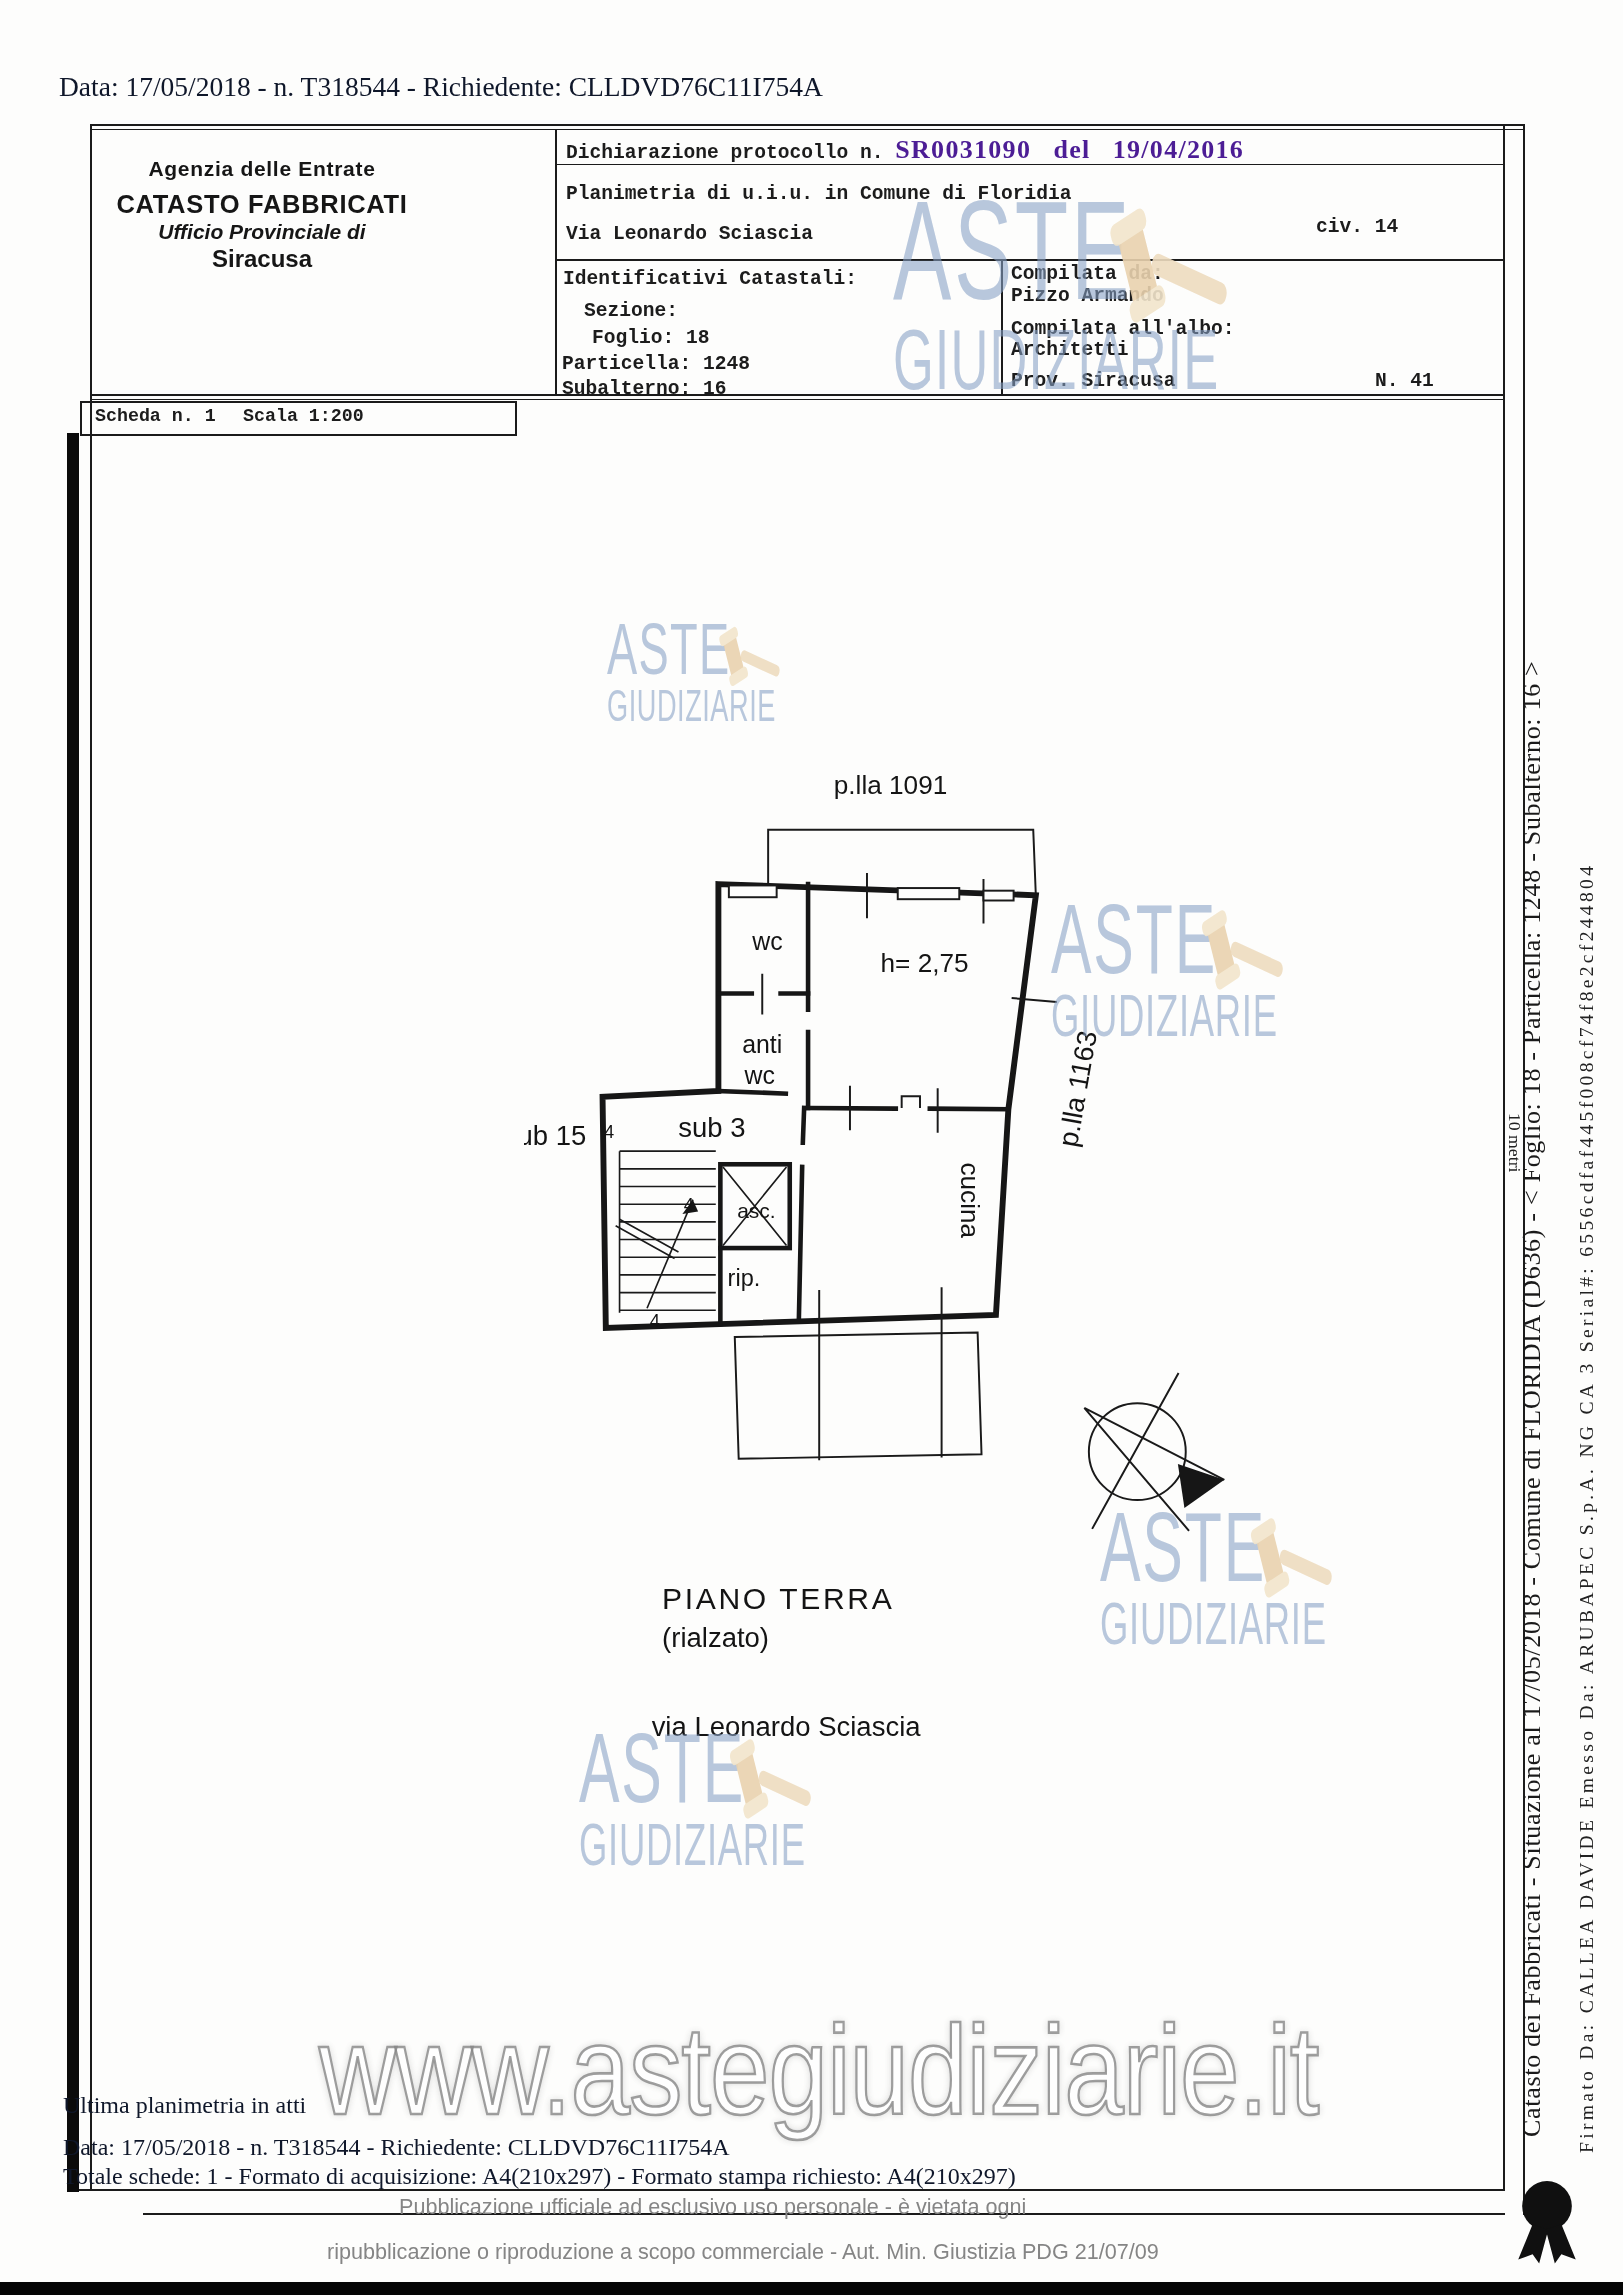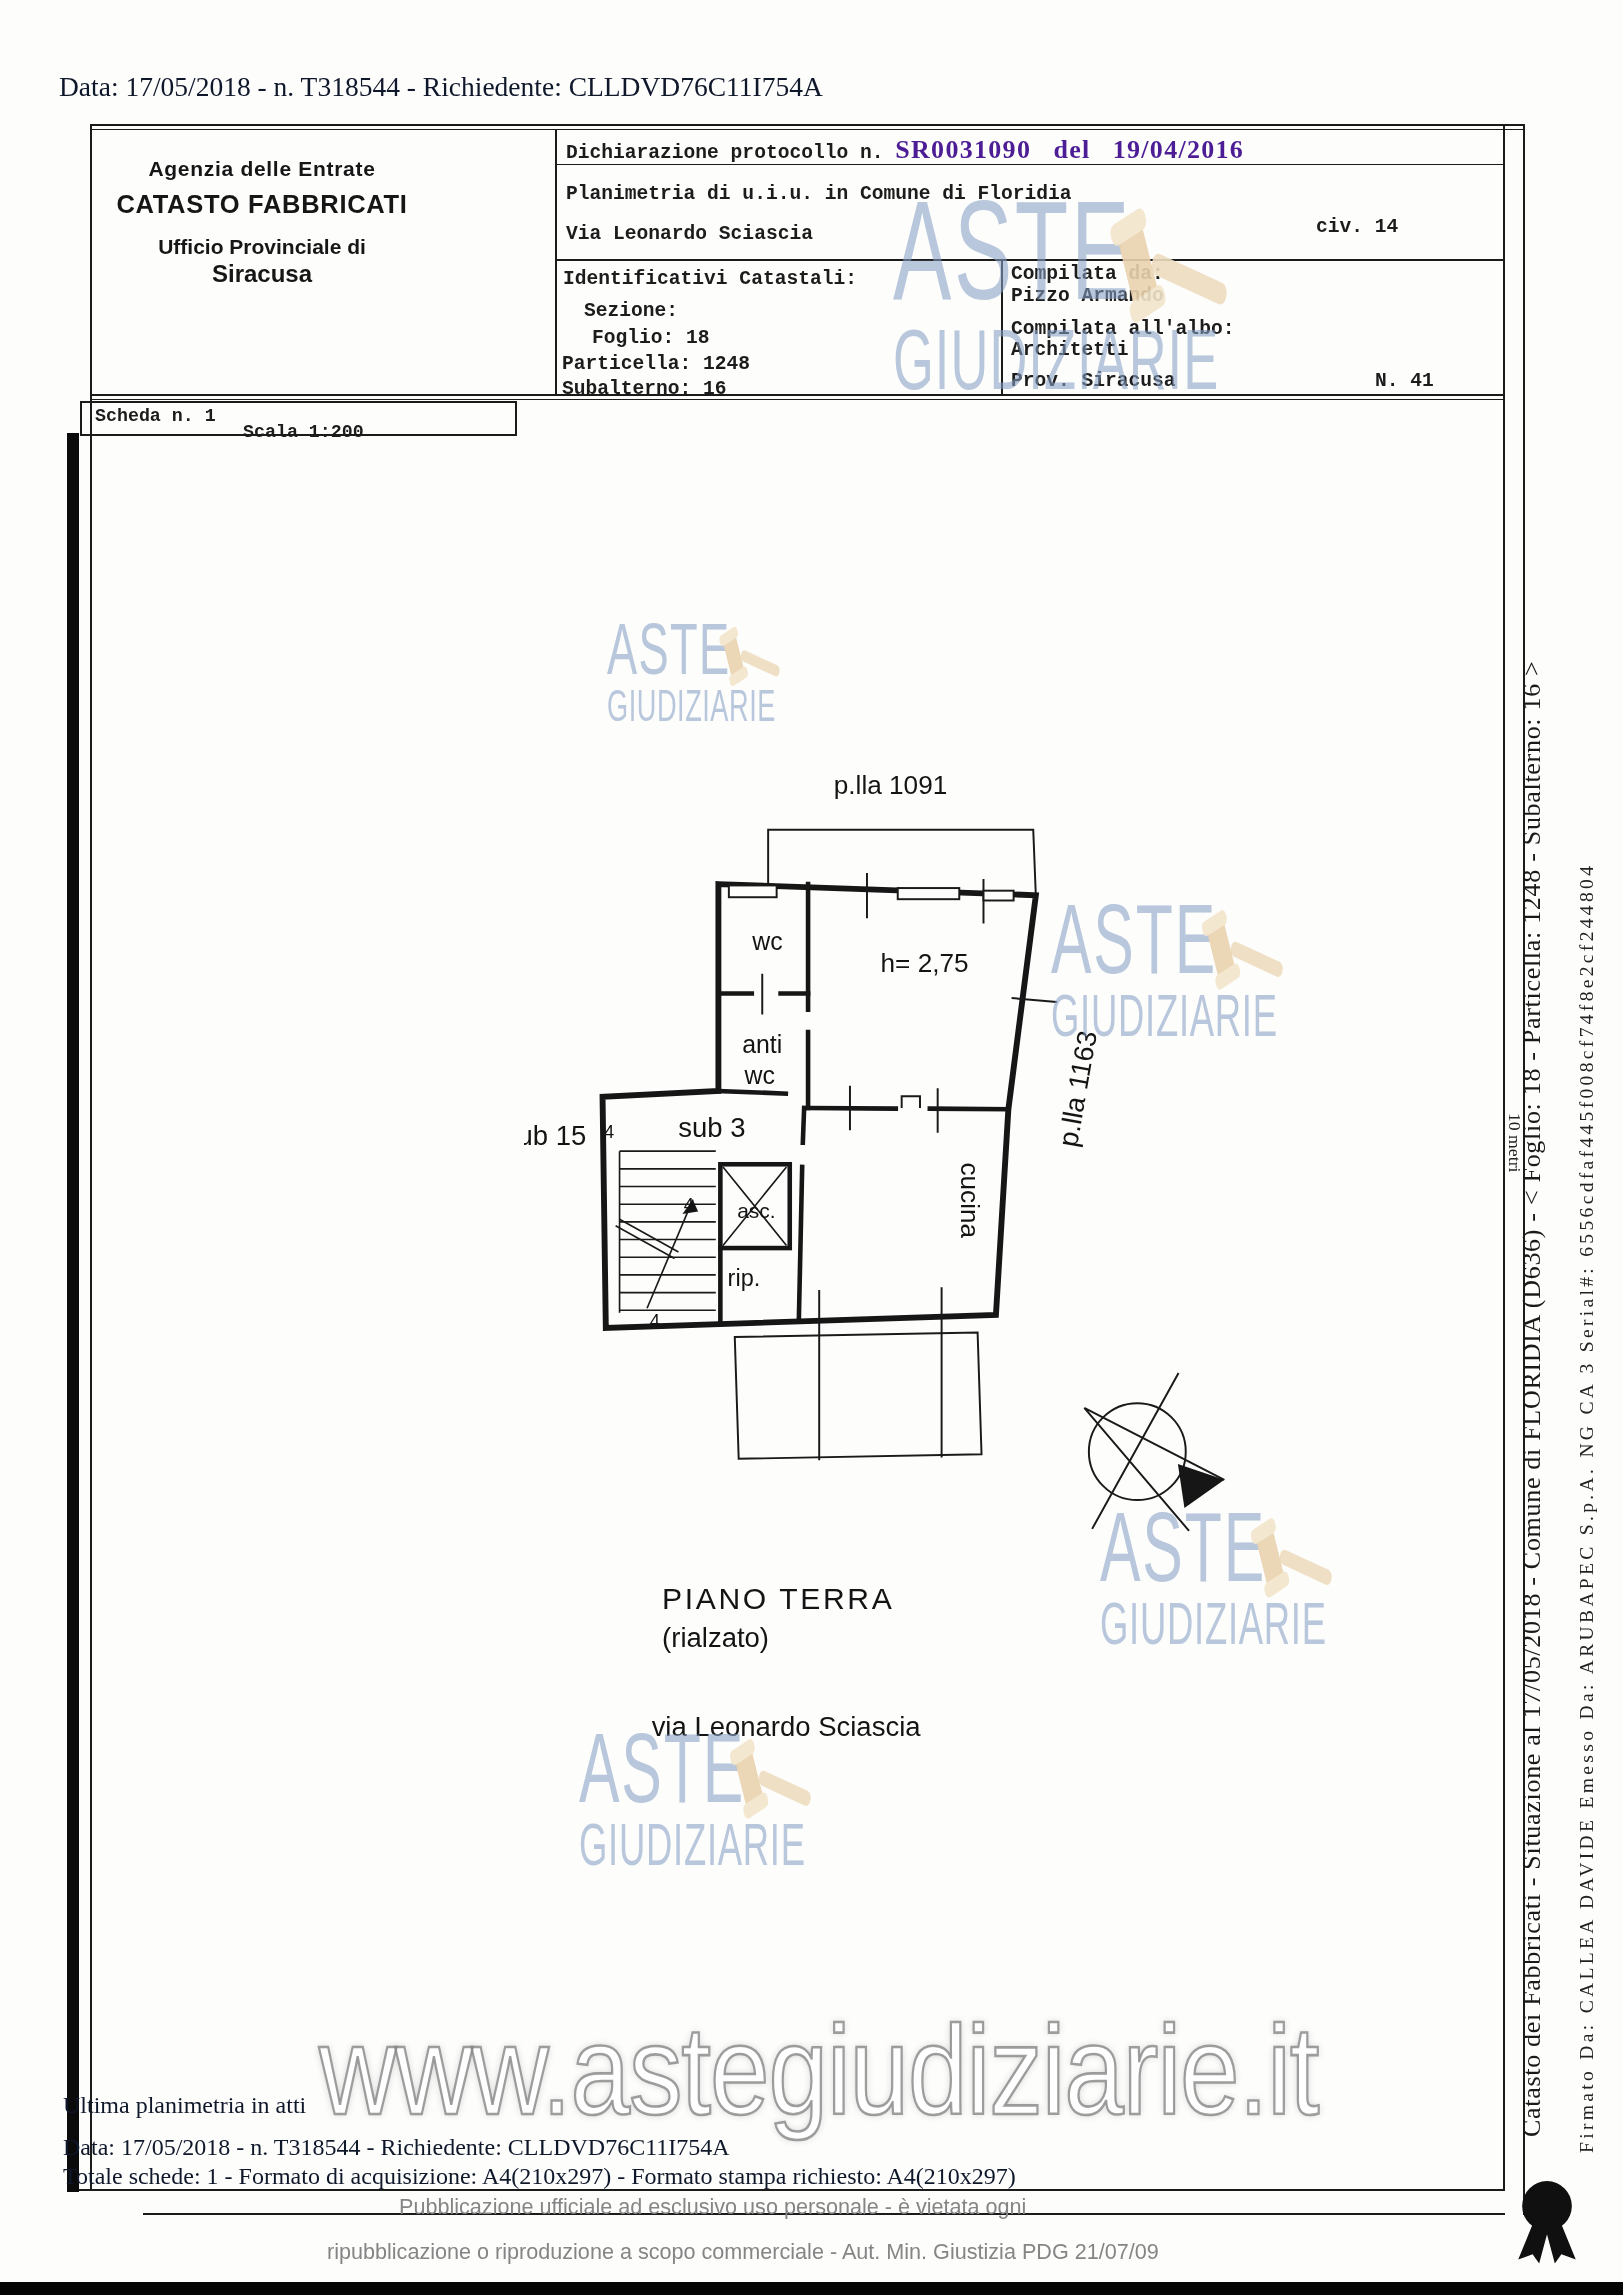--- a/index.html
+++ b/index.html
@@ -14,21 +14,21 @@
 
   
   .bar-left-thick{position:absolute;left:67px;top:433px;width:12.4px;height:1759px;background:#0b0b0b;z-index:6;}
   .seal{position:absolute;left:1513px;top:2177px;width:68px;height:88px;z-index:50;}
   .bottombar{position:absolute;left:0;top:2282px;width:1624px;height:13.7px;background:#050505;z-index:60;}
 
   
   .office{position:absolute;left:92px;top:157px;width:340px;text-align:center;z-index:12;}
   .office .o1{font-size:21px;font-weight:600;letter-spacing:0.7px;}
   .office .o2{font-size:25.5px;font-weight:700;letter-spacing:0.7px;margin-top:9.2px;}
-  .office .o3{font-size:21px;font-weight:600;margin-top:16px;}
+  .office .o3{font-size:21px;font-weight:600;margin-top:1px;font-style:italic;}
   .office .o4{font-size:24px;font-weight:700;margin-top:1px;}
 
   .t-mono30{font-size:19.6px;}
   .decl-value{font-family:"Liberation Serif","DejaVu Serif",serif;font-weight:700;font-size:26px;
               letter-spacing:1.3px;word-spacing:14.4px;color:#4c1d95;}
 
   
   svg.plan{position:absolute;left:524px;top:753px;width:720px;height:1015px;z-index:10;}
   svg.plan text{font-family:"Liberation Sans","DejaVu Sans",sans-serif;fill:#141414;}
   svg.plan .wall{stroke:#161616;stroke-width:9;fill:none;stroke-linecap:square;}
@@ -104,21 +104,21 @@
   <div class="abs mono t-mono30" style="left:562px;top:378px;">Subalterno: 16</div>
 
   <div class="abs mono t-mono30" style="left:1011px;top:263px;">Compilata da:</div>
   <div class="abs mono t-mono30" style="left:1011px;top:285px;">Pizzo Armando</div>
   <div class="abs mono t-mono30" style="left:1011px;top:318px;">Compilata all'albo:</div>
   <div class="abs mono t-mono30" style="left:1011px;top:339px;">Architetti</div>
   <div class="abs mono t-mono30" style="left:1011px;top:370px;">Prov. Siracusa</div>
   <div class="abs mono t-mono30" style="left:1375px;top:370px;">N. 41</div>
 
   <div class="abs mono" style="left:95px;top:406px;font-size:18.3px;">Scheda n. 1</div>
-  <div class="abs mono" style="left:243px;top:406px;font-size:18.3px;margin-top:16px;">Scala 1:200</div>
+  <div class="abs mono" style="left:243px;top:406px;font-size:18.3px;">Scala 1:200</div>
 
   <svg class="plan" viewBox="800 1150 1100 1550">
 
     <path class="thin" d="M1173 1350 L1173 1267 L1578 1267 L1582 1368"></path>
 
     <path class="wall" d="M1097 1350 L1582 1367 L1540 1694 L1521 2008 L925 2028 L920 1675 L1097 1666 Z"></path>
 
     <path class="wall7" d="M1234 1350 L1234 1542 M1234 1576 L1234 1692"></path>
     <path class="wall7" d="M1228 1692 L1226 1745 M1225 1782 L1220 2012"></path>
     <path class="wall7" d="M1097 1517 L1148 1517 M1192 1517 L1234 1517"></path>

